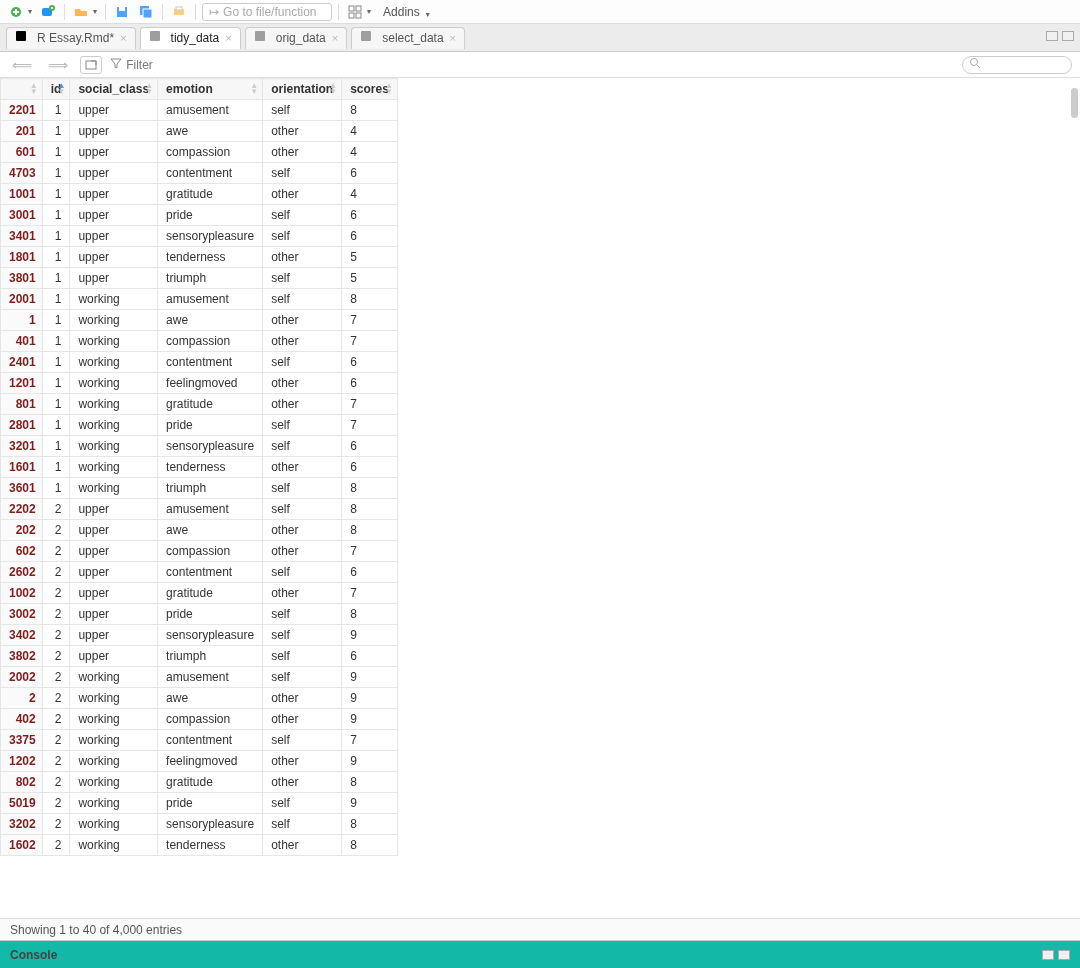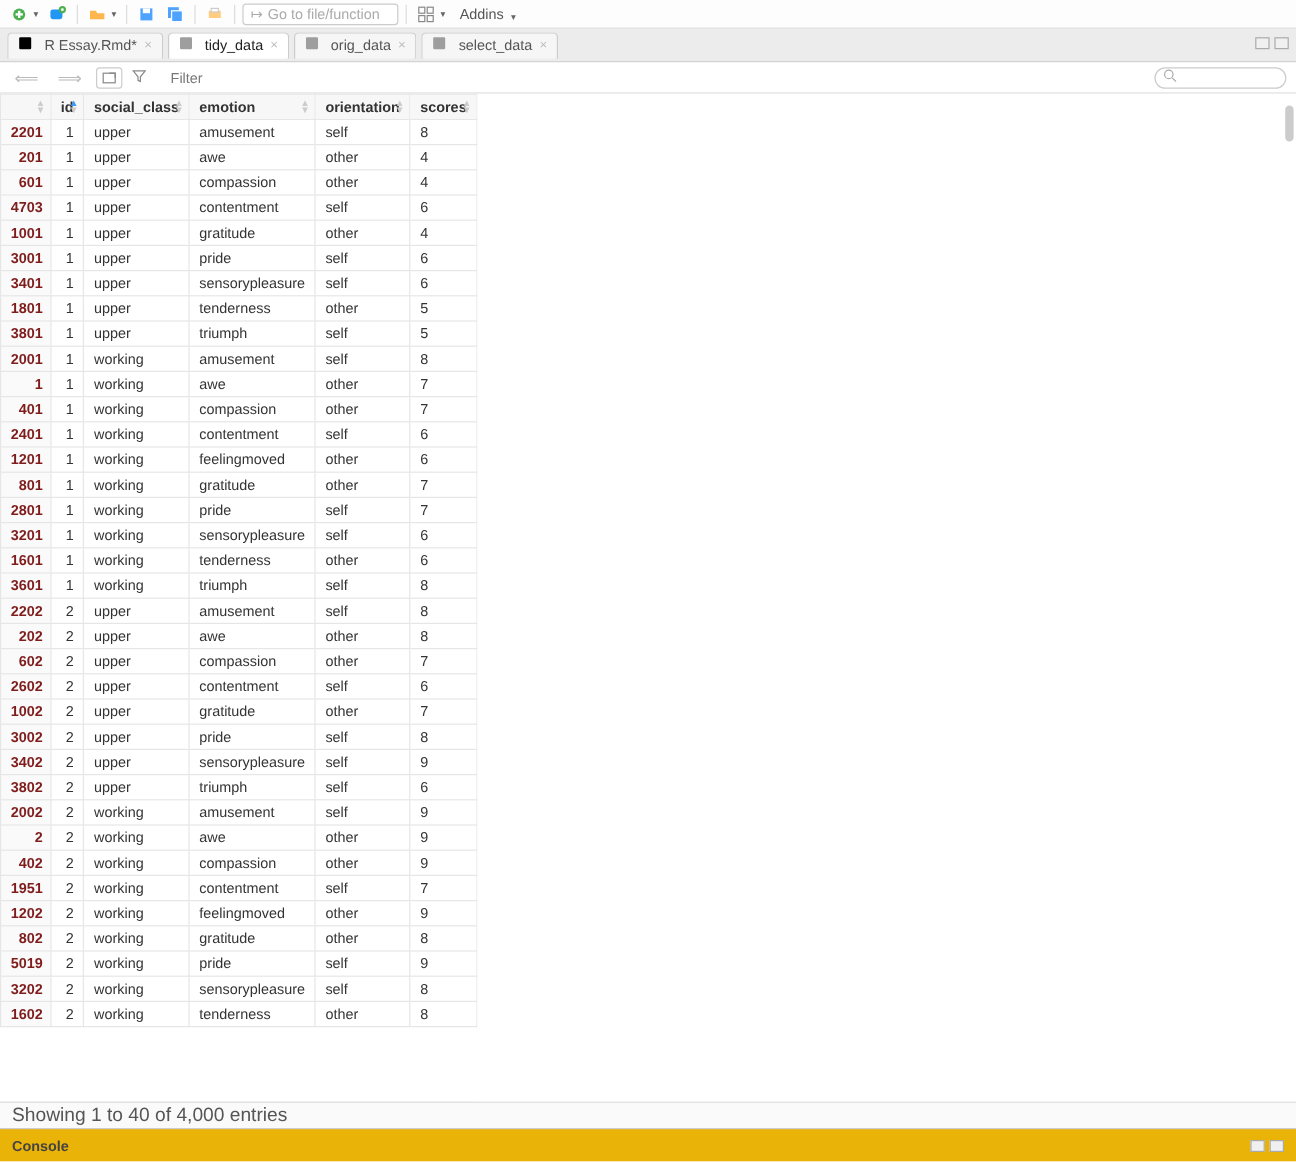--- a/index.html
+++ b/index.html
@@ -65,21 +65,21 @@
 .win-ctrls { margin-left:auto; display:flex; gap:4px; align-items:center; padding-bottom:4px;}
 .win-ctrls span { width:12px; height:10px; border:1px solid #aaa; display:inline-block; background:#f0f0f0;}
 .viewer-bar {
   height: 26px;
   border-bottom:1px solid #ddd;
   display:flex; align-items:center; padding:0 8px; gap:8px;
   background:#fff;
 }
 .nav-arrow { color:#bbb; font-size:14px; padding:0 4px; }
 .popout { border:1px solid #ccc; border-radius:3px; width:22px; height:18px; display:flex;align-items:center;justify-content:center;}
-.filter-box { display:flex; align-items:center; gap:20px; color:#777; font-size:12px;}
+.filter-box { display:flex; align-items:center; gap:4px; color:#777; font-size:12px;}
 .search-box {
   margin-left:auto;
   border:1px solid #ccc; border-radius:12px; height:18px; width:110px;
   display:flex; align-items:center; padding:0 6px; color:#aaa;
 }
 .data-area { flex:1; overflow:hidden; display:flex; }
 .table-wrap { overflow:auto; flex:0 0 auto; }
 table.dv {
   border-collapse: collapse;
   font-size: 12px;
@@ -103,24 +103,24 @@
   text-align:right; font-weight:bold; background:#fafafa; color:#7f1d1d;
   width:40px; padding-right:6px;
 }
 table.dv td.num { text-align:right; }
 .sort-ind { position:absolute; right:4px; top:50%; transform:translateY(-50%); font-size:8px; color:#ccc; display:flex; flex-direction:column; line-height:6px;}
 .sort-ind.active-asc .up { color:#3b99fc; }
 .right-filler { flex:1; background:#fff; position:relative; }
 .right-filler .vscroll { position:absolute; right:2px; top:10px; width:7px; height:30px; background:#ccc; border-radius:4px;}
 .status-bar {
   height: 22px; border-top:1px solid #ddd; padding:0 10px;
-  display:flex; align-items:center; font-size:16px; color:#555; background:#fafafa;
+  display:flex; align-items:center; font-size:12px; color:#555; background:#fafafa;
 }
 .console-bar {
-  height: 28px; background:#eab308; border-top:1px solid #ccc;
+  height: 28px; background:#14b8a6; border-top:1px solid #ccc;
   display:flex; align-items:center; padding:0 10px; font-weight:bold; color:#444;
 }
 .console-bar .win-ctrls { padding-bottom:0; }
 </style>
 </head>
 <body>
 
 <div class="toolbar">
   <span class="tb-btn">
     <span class="icon">
@@ -532,21 +532,21 @@
           </tr>
           <tr>
             <td class="rownum">402</td>
             <td class="num">2</td>
             <td>working</td>
             <td>compassion</td>
             <td>other</td>
             <td>9</td>
           </tr>
           <tr>
-            <td class="rownum">1951</td>
+            <td class="rownum">3375</td>
             <td class="num">2</td>
             <td>working</td>
             <td>contentment</td>
             <td>self</td>
             <td>7</td>
           </tr>
           <tr>
             <td class="rownum">1202</td>
             <td class="num">2</td>
             <td>working</td>

